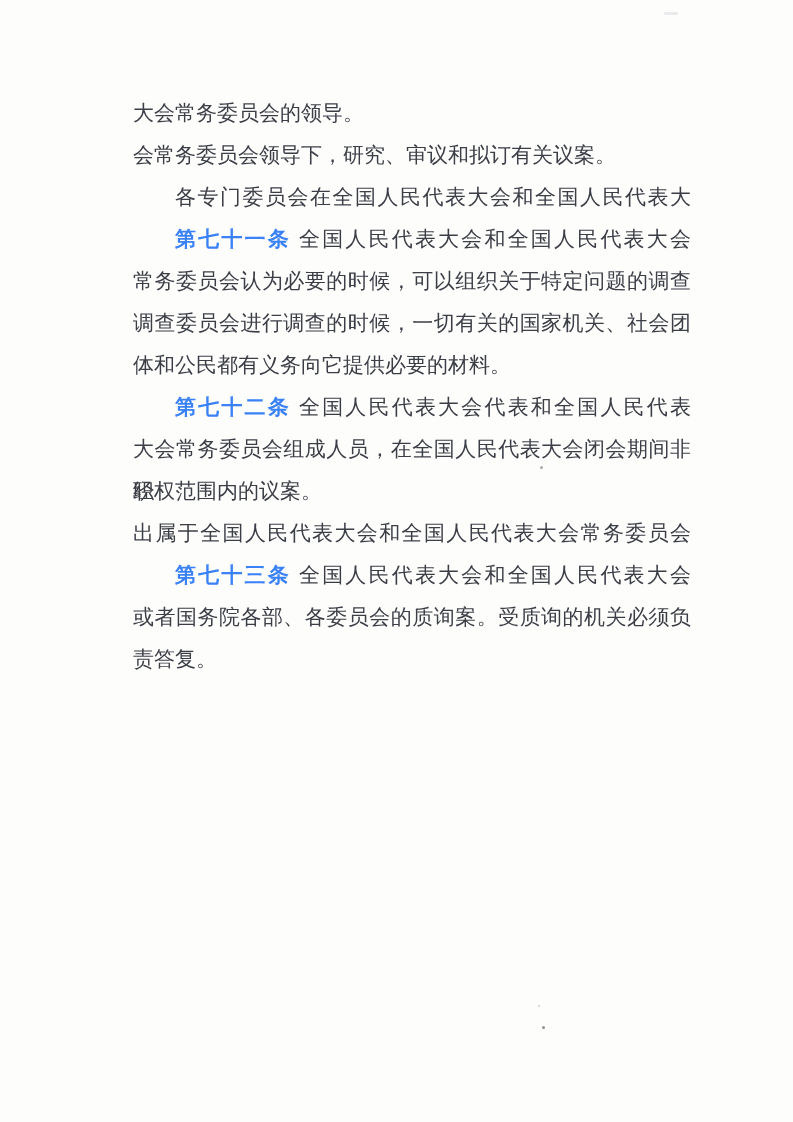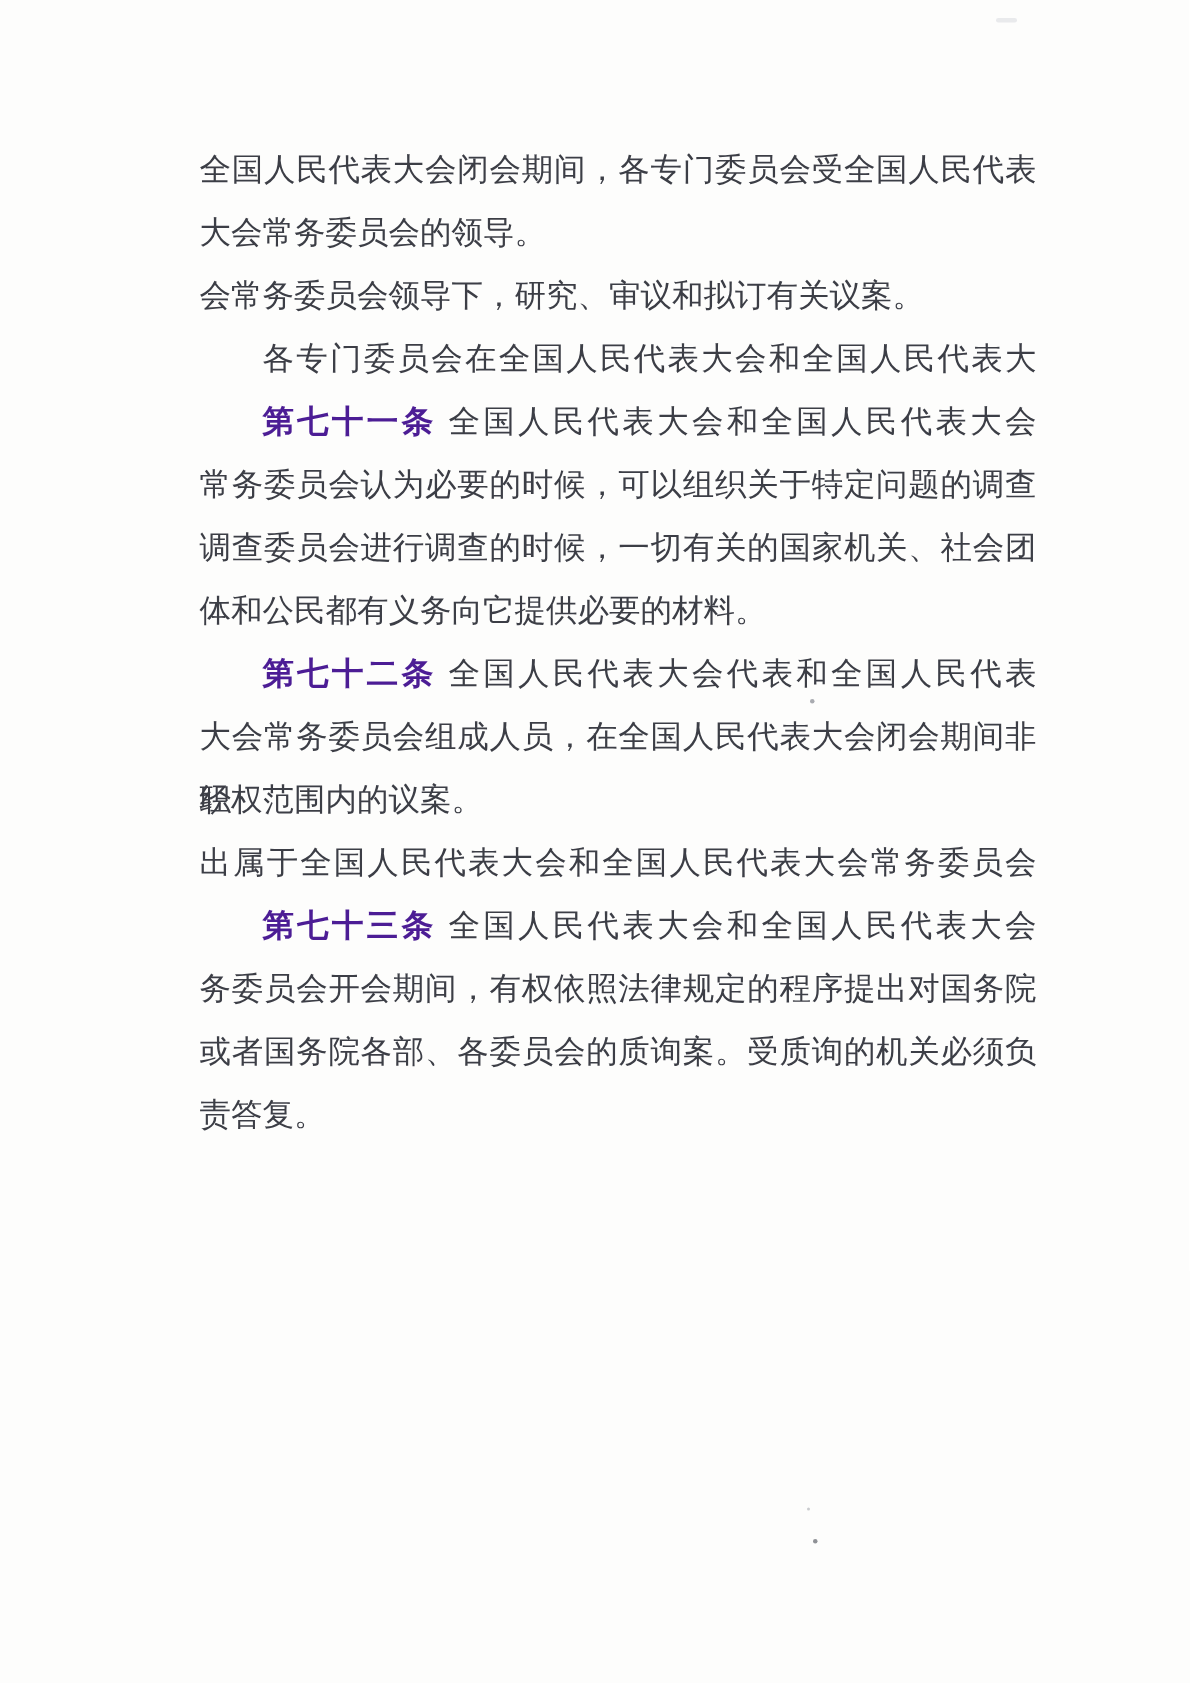--- a/index.html
+++ b/index.html
@@ -34,62 +34,60 @@
     white-space: normal;
     overflow: visible;
   }
   .line.indent { padding-left: 42px; }
   .line.end {
     text-align: right;
     text-align-last: left;
   }
   .artnum {
     font-weight: 700;
-    color: #4c1d95;
+    color: #3b82f6;
     margin-right: 8px;
   }
   
   .speck {
     position: absolute;
     border-radius: 50%;
     pointer-events: none;
   }
   .speck-1 { left: 540px; top: 466px; width: 3px; height: 3px; background: #a9abb0; }
   .speck-2 { left: 542px; top: 1026px; width: 3px; height: 3px; background: #8f9196; }
   .speck-3 { left: 538px; top: 1005px; width: 2px; height: 2px; background: #c9cbce; }
   .smudge-1 { left: 664px; top: 12px; width: 14px; height: 3px; background: #e9eaec; border-radius: 2px; }
 </style>
 </head>
 <body>
 
 <div class="page">
   <div class="doc-body">
       <div class="para">
-        <div class="line"><span>全国人民代表大会闭会期间，各专门委员会受全国人民代表</span></div>
         <div class="line end"><span>大会常务委员会的领导。</span></div>
       </div>
       <div class="para">
         <div class="line end"><span>会常务委员会领导下，研究、审议和拟订有关议案。</span></div>
         <div class="line indent"><span>各专门委员会在全国人民代表大会和全国人民代表大</span></div>
       </div>
       <div class="para">
         <div class="line indent"><span class="artnum">第七十一条</span><span>全国人民代表大会和全国人民代表大会</span></div>
         <div class="line"><span>常务委员会认为必要的时候，可以组织关于特定问题的调查</span></div>
         <div class="line"><span>调查委员会进行调查的时候，一切有关的国家机关、社会团</span></div>
         <div class="line end"><span>体和公民都有义务向它提供必要的材料。</span></div>
       </div>
       <div class="para">
         <div class="line indent"><span class="artnum">第七十二条</span><span>全国人民代表大会代表和全国人民代表</span></div>
         <div class="line"><span>大会常务委员会组成人员，在全国人民代表大会闭会期间非经</span></div>
         <div class="line end"><span>职权范围内的议案。</span></div>
         <div class="line"><span>出属于全国人民代表大会和全国人民代表大会常务委员会</span></div>
       </div>
       <div class="para">
         <div class="line indent"><span class="artnum">第七十三条</span><span>全国人民代表大会和全国人民代表大会</span></div>
-        <div class="line"><span>务委员会开会期间，有权依照法律规定的程序提出对国务院</span></div>
         <div class="line"><span>或者国务院各部、各委员会的质询案。受质询的机关必须负</span></div>
         <div class="line end"><span>责答复。</span></div>
       </div>
     </div>
   <div class="speck speck-1"></div>
   <div class="speck speck-2"></div>
   <div class="speck speck-3"></div>
   <div class="speck smudge-1"></div>
 </div>
 

